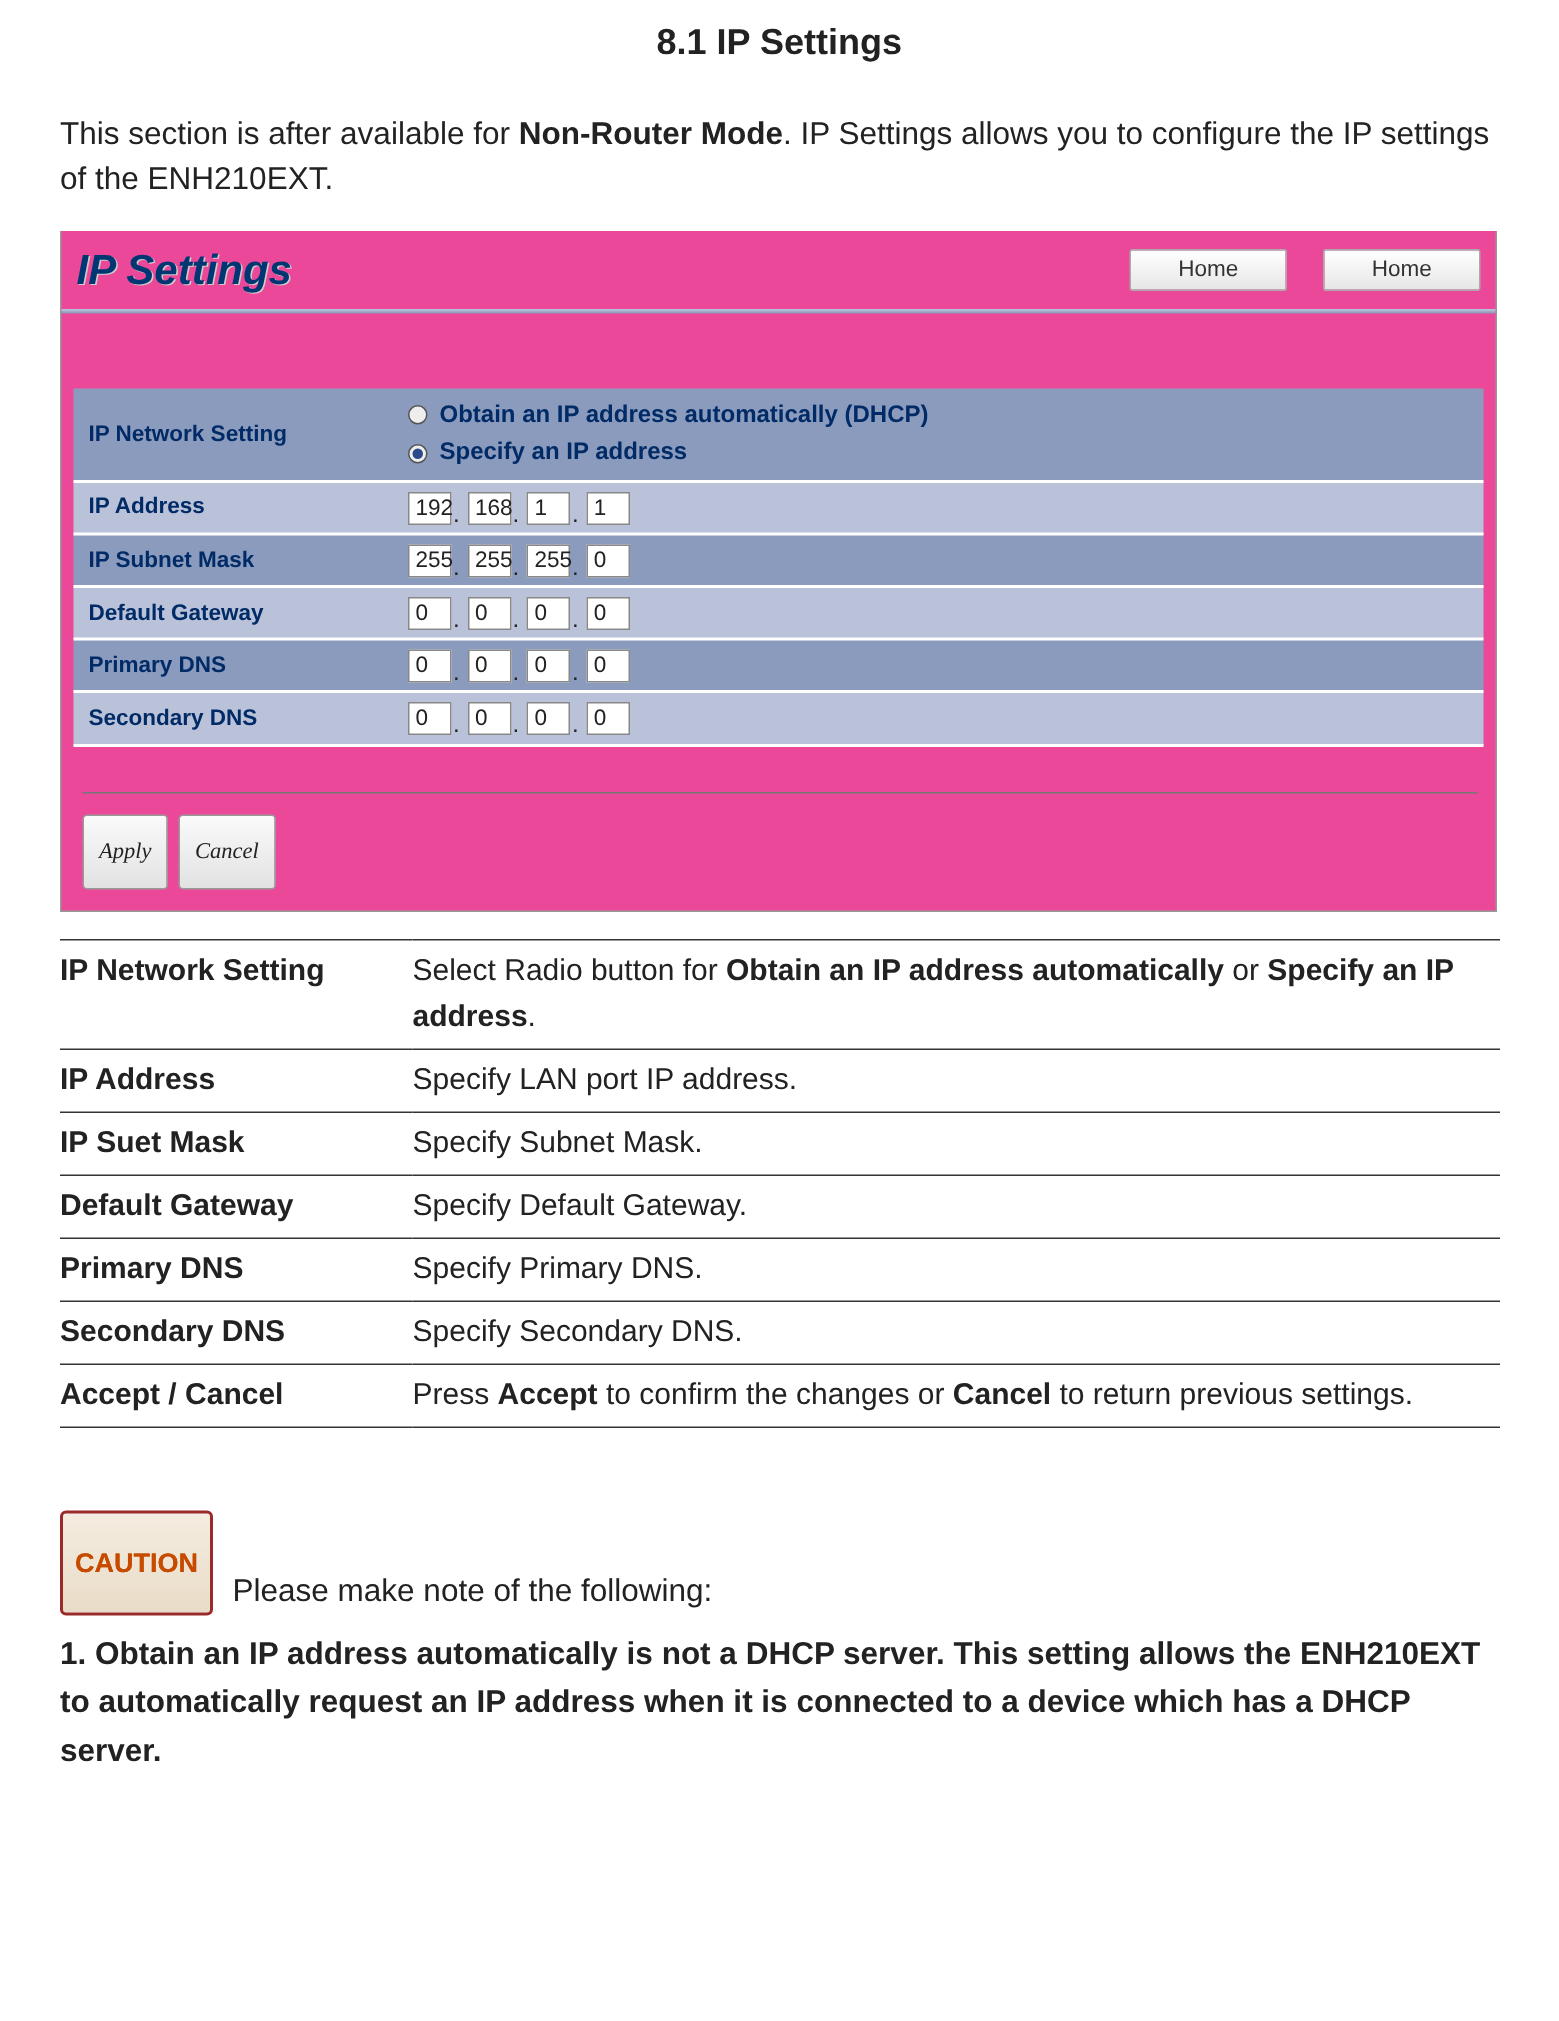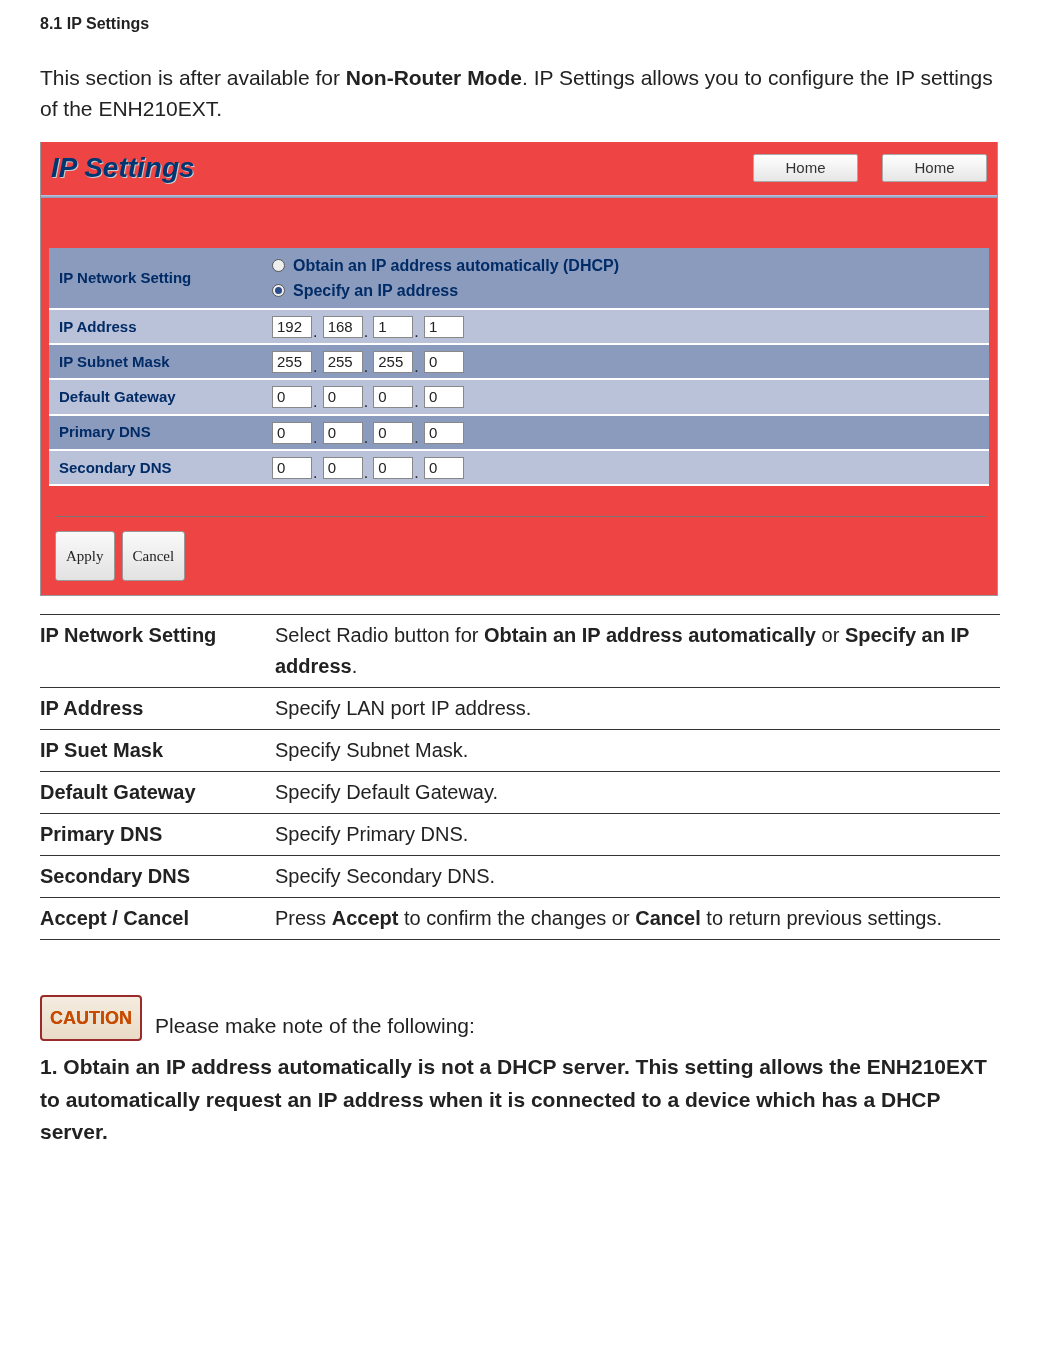--- a/index.html
+++ b/index.html
@@ -6,35 +6,36 @@
   body {
     font-family: "Segoe UI", Tahoma, Arial, sans-serif;
     background: #fff;
     color: #222;
     width: 1039px;
     padding: 12px 40px 40px 40px;
     font-size: 18px;
     line-height: 1.45;
   }
   .section-title {
-    font-size: 16px;
+    font-size: 24px;
     font-weight: 700;
     margin-bottom: 28px;
+    text-align: center;
   }
   .intro {
     font-size: 21px;
     margin-bottom: 18px;
   }
   .bold { font-weight: 700; }
 
   
   .panel {
     border: 1px solid #999;
     border-top: none;
-    background: #ef4444;
+    background: #ec4899;
     padding-bottom: 14px;
     width: 958px;
   }
   .panel-header {
     display: flex;
     align-items: center;
     padding: 6px 10px 0 10px;
     position: relative;
   }
   .panel-title {
@@ -104,21 +105,21 @@
   }
   .radio.selected::after {
     content: "";
     position: absolute;
     top: 2px; left: 2px;
     width: 7px; height: 7px;
     background: #2a4a8a;
     border-radius: 50%;
   }
   .octet {
-    width: 40px;
+    width: 29px;
     height: 22px;
     border: 1px solid #888;
     background: #fff;
     text-align: left;
     font-family: Arial, sans-serif;
     font-size: 15px;
     padding: 1px 4px;
     display: inline-block;
     line-height: 18px;
   }
@@ -142,20 +143,21 @@
     display: inline-block;
     padding: 15px 10px;
     font-size: 15px;
     background: linear-gradient(#fafafa,#e2e2e2);
     border: 1px solid #999;
     border-radius: 3px;
     font-family: "Times New Roman", serif;
     color: #222;
     margin-right: 2px;
     line-height: 18px;
+    font-style: italic;
   }
 
   
   .desc-table {
     margin-top: 18px;
     width: 960px;
     border-collapse: collapse;
     font-size: 20px;
   }
   .desc-table td {
@@ -171,21 +173,21 @@
   }
 
   
   .caution-wrap {
     margin-top: 55px;
   }
   .caution-badge {
     display: inline-block;
     border: 2px solid #9b2b2b;
     border-radius: 4px;
-    padding: 8px 8px;
+    padding: 20px 8px;
     background: linear-gradient(#f4ece0,#e9dcc7);
     vertical-align: bottom;
   }
   .caution-text {
     font-weight: 900;
     font-family: "Trebuchet MS", Arial, sans-serif;
     font-size: 18px;
     background: linear-gradient(#d26a00,#c23d00);
     -webkit-background-clip: text;
     background-clip: text;

